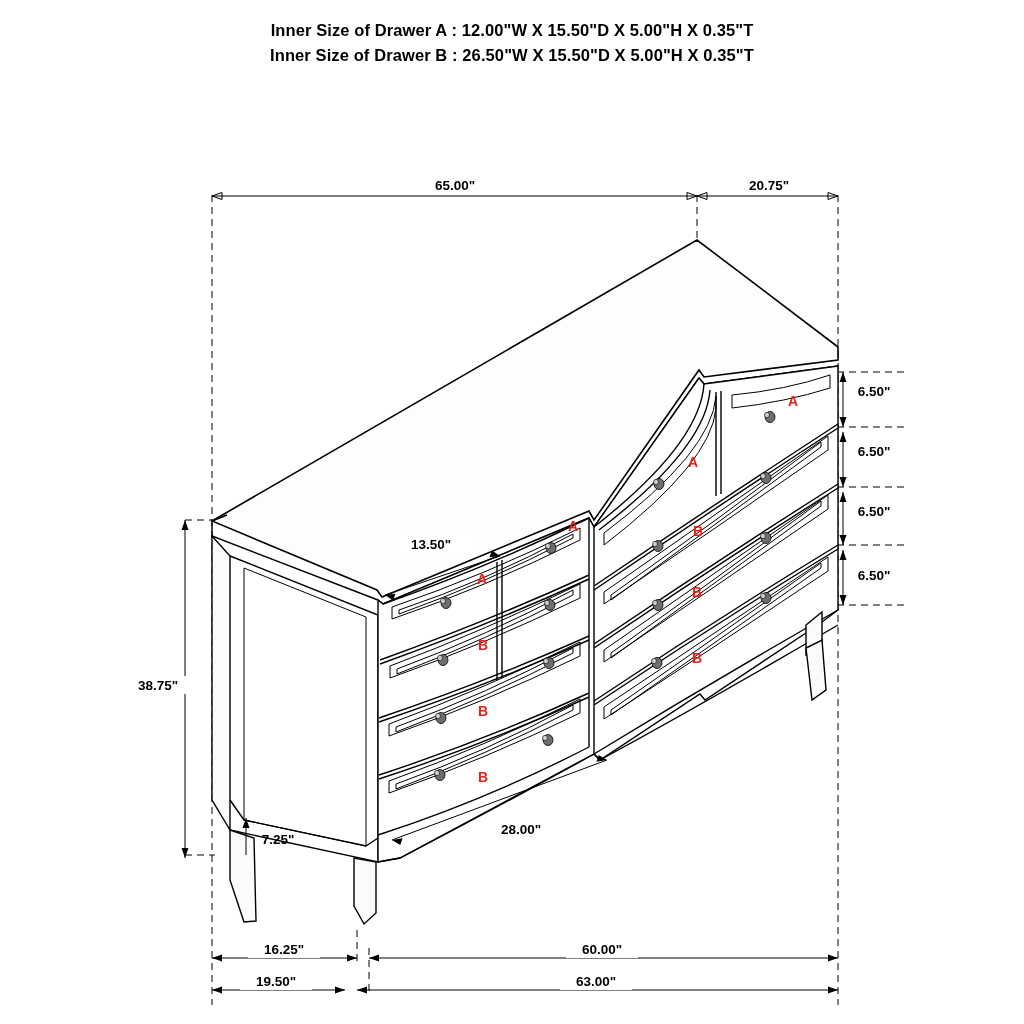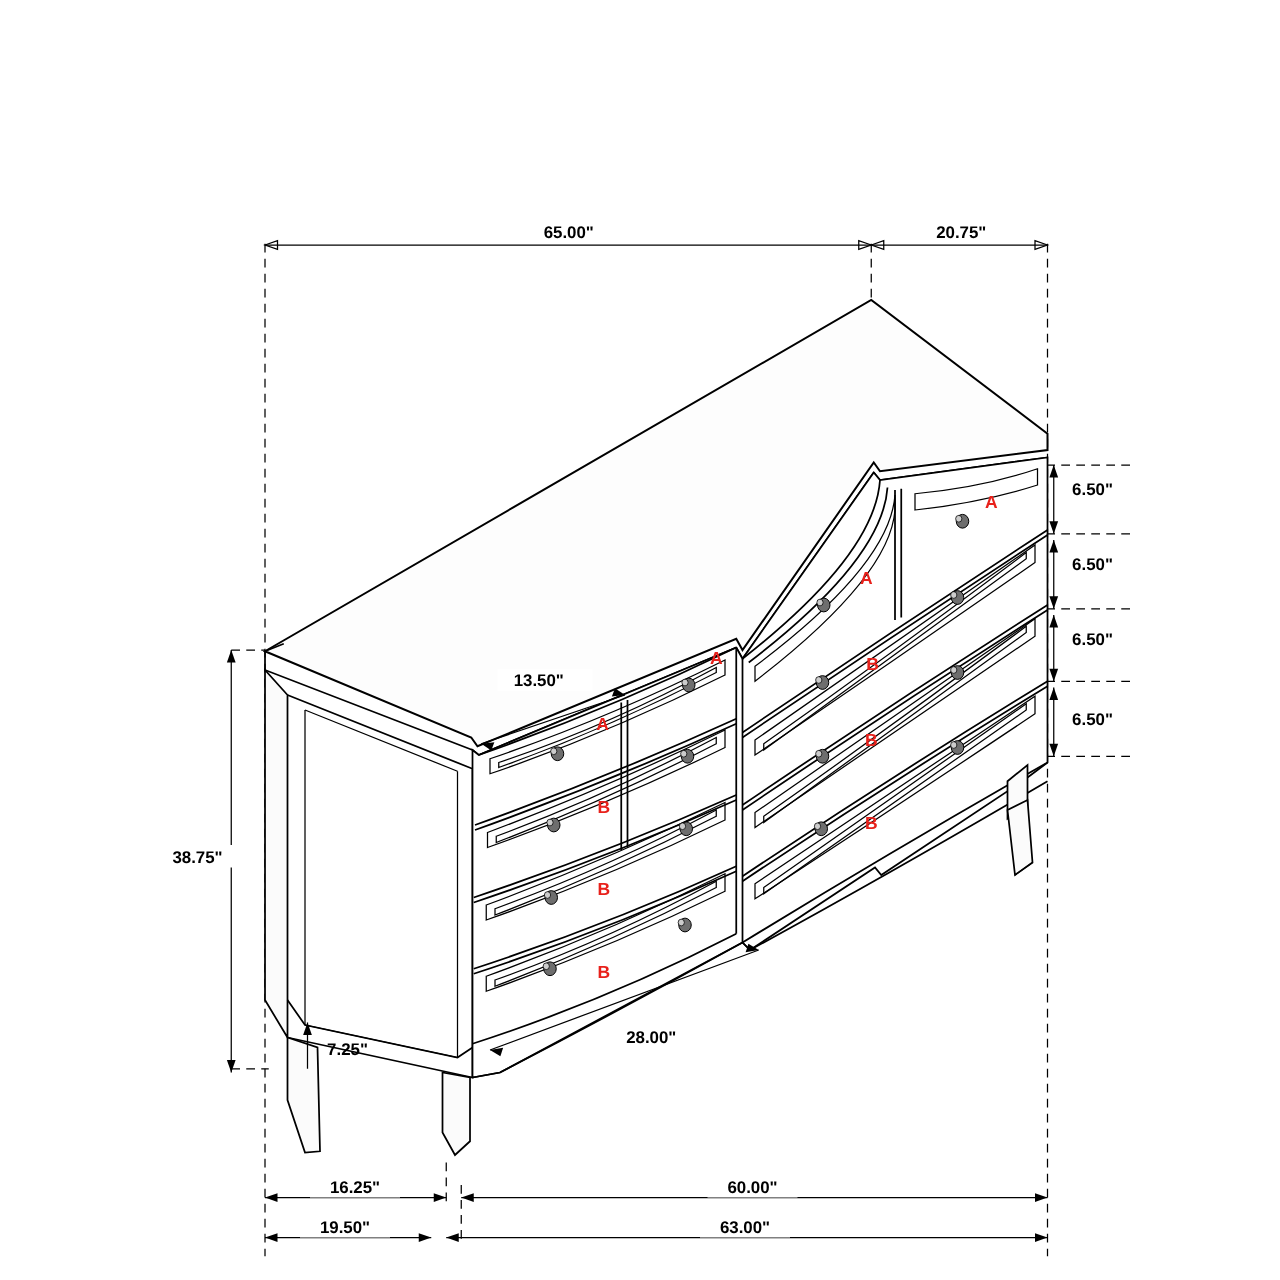--- a/index.html
+++ b/index.html
@@ -58,20 +58,24 @@
   .top { fill: #fdfdfd; stroke: #000; stroke-width: 1.6; }
   .side { fill: #fbfbfb; stroke: #000; stroke-width: 1.4; }
   .knob-body { fill: #6e6e6e; stroke: #000; stroke-width: 0.8; }
   .knob-hi { fill: #cccccc; stroke: #000; stroke-width: 0.6; }
 </style>
 </head>
 <body>
 
 <div id="stage">
 
+  <div class="title-block">
+    <div class="title-line">Inner Size of Drawer A : 12.00"W X 15.50"D X 5.00"H X 0.35"T</div>
+    <div class="title-line">Inner Size of Drawer B : 26.50"W X 15.50"D X 5.00"H X 0.35"T</div>
+  </div>
 
   <svg id="drawing" width="1024" height="1024" viewBox="0 0 1024 1024">
 
     <g>
       <line class="ln dash" x1="212" y1="195" x2="212" y2="1005"></line>
       <line class="ln dash" x1="697" y1="195" x2="697" y2="240"></line>
       <line class="ln dash" x1="838" y1="195" x2="838" y2="1005"></line>
       <line class="ln dash" x1="369" y1="948" x2="369" y2="995"></line>
       <line class="ln dash" x1="185" y1="520" x2="212" y2="520"></line>
       <line class="ln dash" x1="185" y1="855" x2="215" y2="855"></line>

